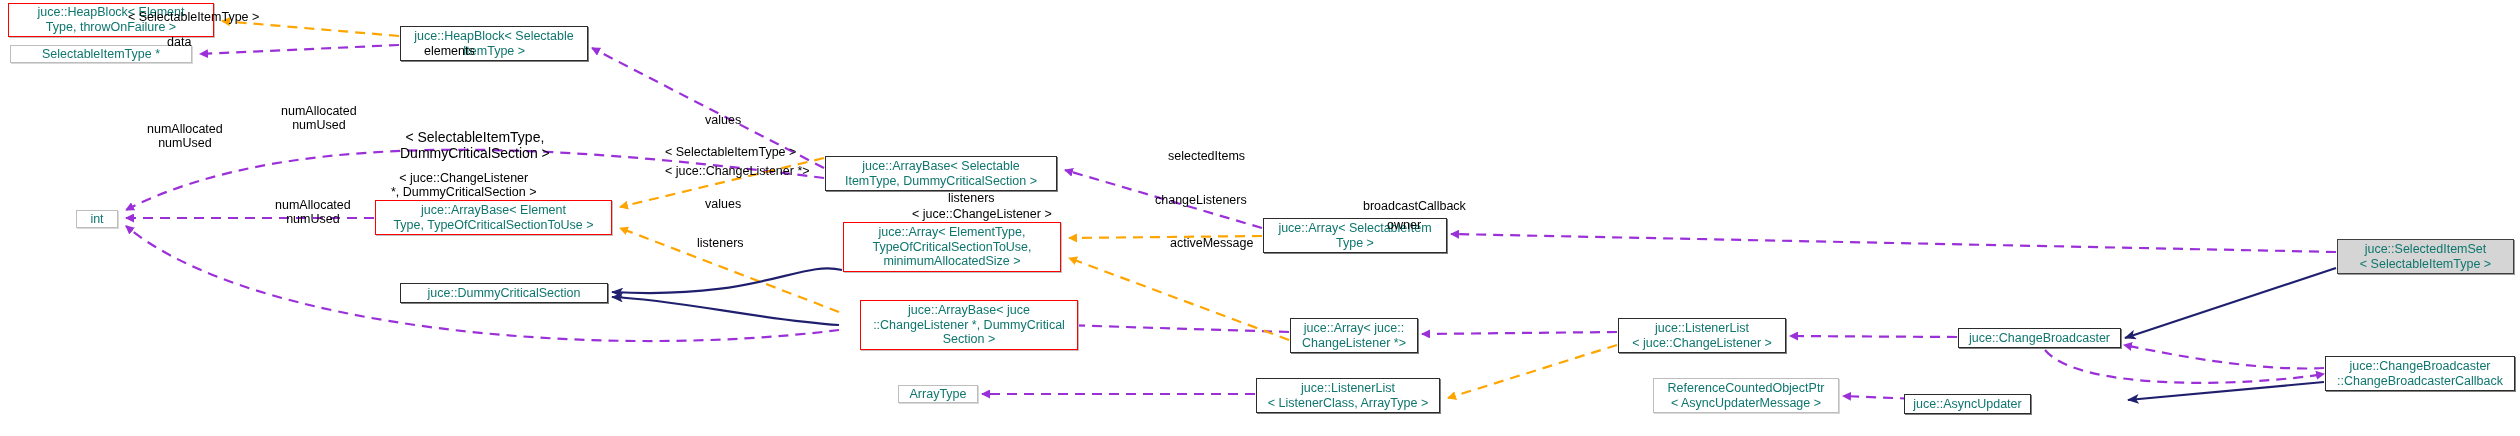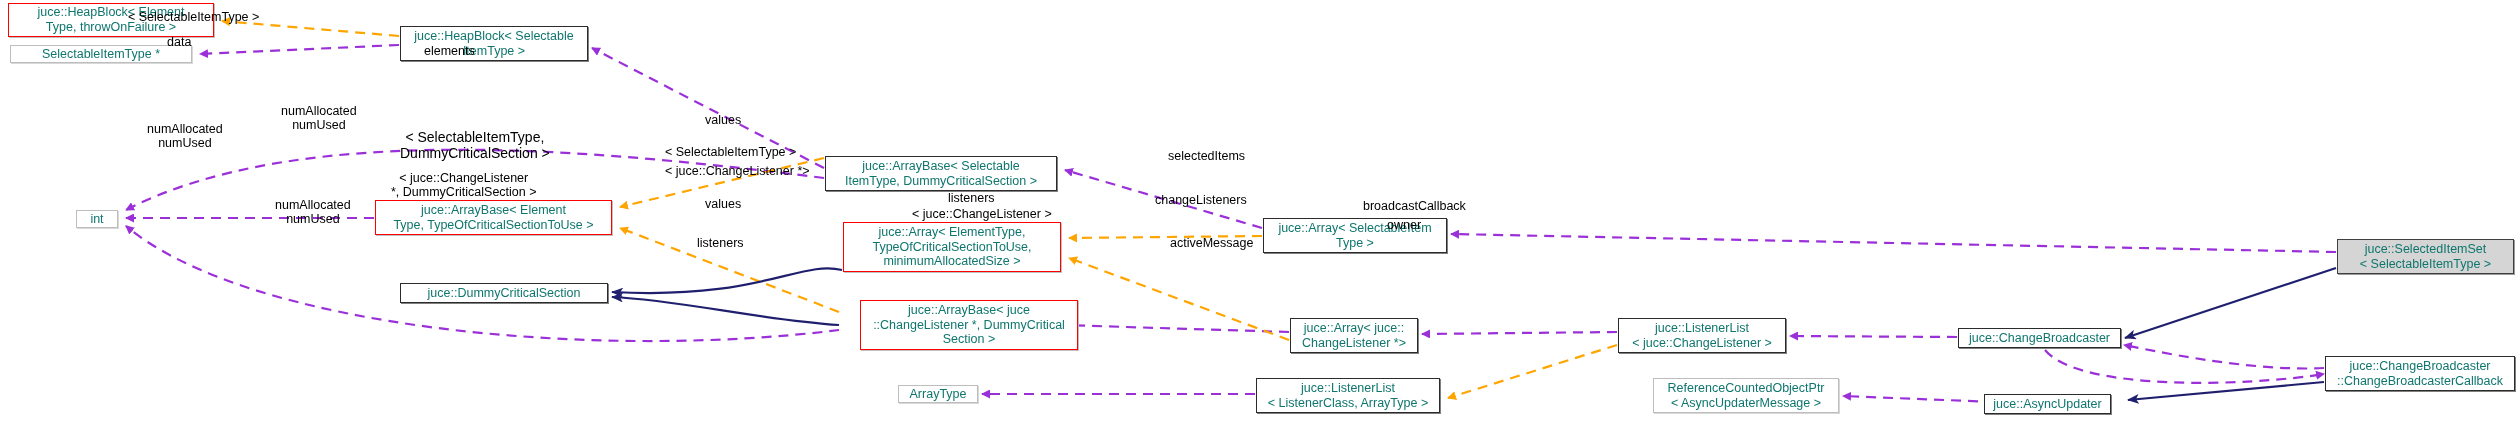--- a/index.html
+++ b/index.html
@@ -143,21 +143,21 @@
 Type &gt;</span></div>
   <div class="node plain" style="left:1290px;top:318px;width:128px;height:35px;font-size:12.5px;"><span class="txt">juce::Array&lt; juce::
 ChangeListener *&gt;</span></div>
   <div class="node plain" style="left:1618px;top:318px;width:168px;height:35px;font-size:12.5px;"><span class="txt">juce::ListenerList
 &lt; juce::ChangeListener &gt;</span></div>
   <div class="node plain" style="left:1256px;top:378px;width:184px;height:35px;font-size:12.5px;"><span class="txt">juce::ListenerList
 &lt; ListenerClass, ArrayType &gt;</span></div>
   <div class="node leaf" style="left:1653px;top:378px;width:186px;height:35px;font-size:12.5px;"><span class="txt">ReferenceCountedObjectPtr
 &lt; AsyncUpdaterMessage &gt;</span></div>
   <div class="node plain" style="left:1958px;top:328px;width:163px;height:20px;font-size:12.5px;"><span class="txt">juce::ChangeBroadcaster</span></div>
-  <div class="node plain" style="left:1984px;top:394px;width:127px;height:20px;font-size:12.5px;"><span class="txt">juce::AsyncUpdater</span></div>
+  <div class="node plain" style="left:1904px;top:394px;width:127px;height:20px;font-size:12.5px;"><span class="txt">juce::AsyncUpdater</span></div>
   <div class="node focus" style="left:2337px;top:239px;width:177px;height:35px;font-size:12.5px;"><span class="txt">juce::SelectedItemSet
 &lt; SelectableItemType &gt;</span></div>
   <div class="node plain" style="left:2325px;top:356px;width:190px;height:35px;font-size:12.5px;"><span class="txt">juce::ChangeBroadcaster
 ::ChangeBroadcasterCallback</span></div>
 
   <div class="edge-label" style="left:128px;top:10px;font-size:12.5px;">&lt; SelectableItemType &gt;</div>
   <div class="edge-label" style="left:167px;top:35px;font-size:12.5px;">data</div>
   <div class="edge-label" style="left:424px;top:44px;font-size:12.5px;">elements</div>
   <div class="edge-label" style="left:281px;top:104px;font-size:12.5px;">numAllocated
 numUsed</div>

